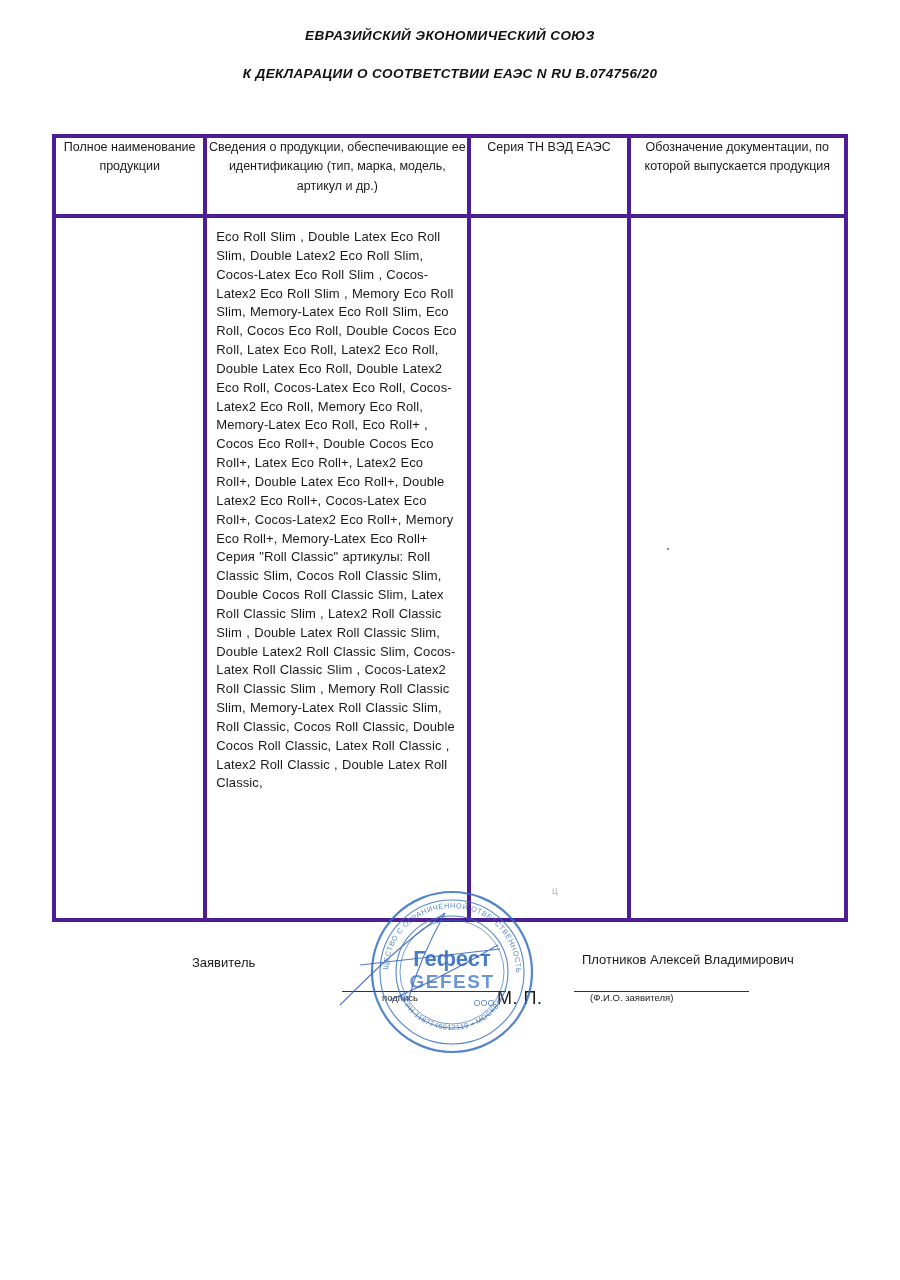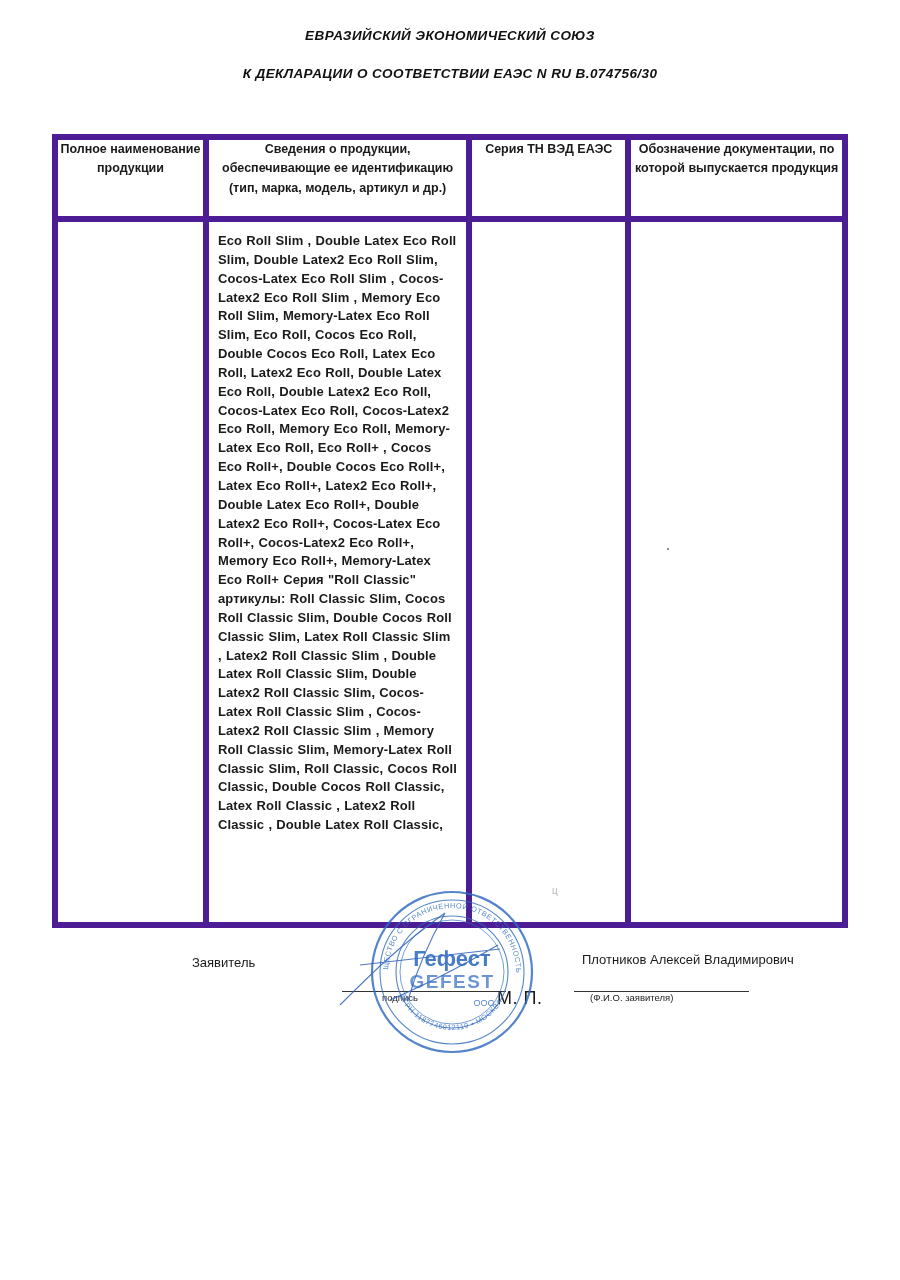--- a/index.html
+++ b/index.html
@@ -37,24 +37,23 @@
 
   table.main-table {
     position: absolute;
     left: 52px;
     top: 134px;
     width: 796px;
     border-collapse: collapse;
     table-layout: fixed;
   }
   table.main-table td, table.main-table th {
-    border: 6px solid #4c1d95;
+    border: 4px solid #4c1d95;
     vertical-align: top;
     padding: 0;
-    font-weight: bold;
   }
   th.col-head {
     font-weight: normal;
     font-size: 12.5px;
     line-height: 1.55;
     text-align: center;
     padding: 11px 8px 12px 8px;
     color: #1a1a1a;
     height: 76px;
     vertical-align: middle;
@@ -173,21 +172,21 @@
     pointer-events: none;
   }
 </style>
 </head>
 <body>
 
 <div class="page">
 
   <div class="header-block">
     <div class="header-line l1">ЕВРАЗИЙСКИЙ ЭКОНОМИЧЕСКИЙ СОЮЗ</div>
-    <div class="header-line l3">К ДЕКЛАРАЦИИ О СООТВЕТСТВИИ ЕАЭС N RU B.074756/30</div>
+    <div class="header-line l3">К ДЕКЛАРАЦИИ О СООТВЕТСТВИИ ЕАЭС N RU B.074756/20</div>
   </div>
 
   <table class="main-table">
     <colgroup>
       <col class="c1">
         <col class="c2">
         <col class="c3">
         <col class="c4">
     </colgroup>
     <thead>

